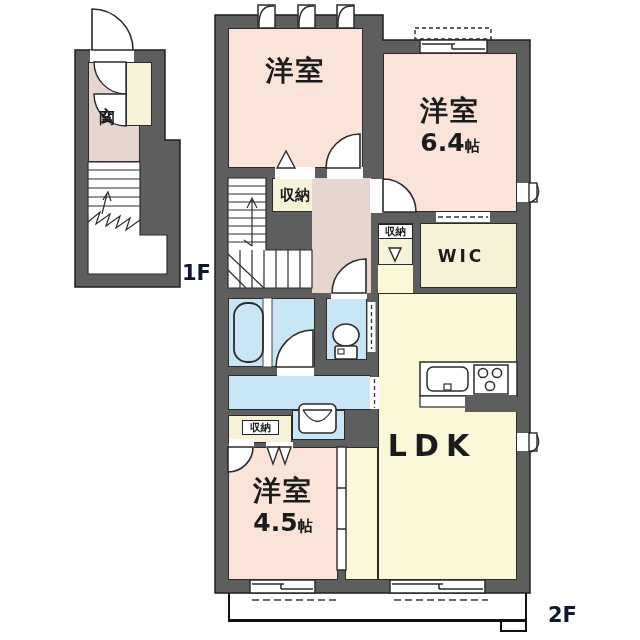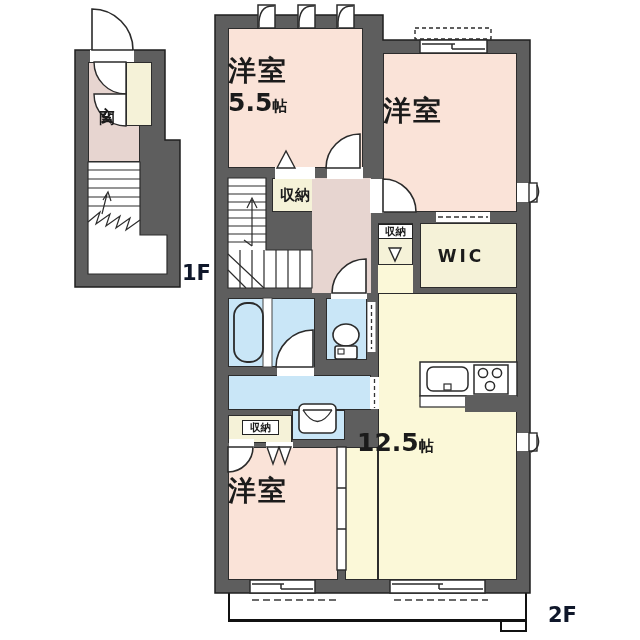--- a/index.html
+++ b/index.html
@@ -7,21 +7,21 @@
           font-family:"DejaVu Sans","Liberation Sans",sans-serif;color:#1b1b1b;}
   .wall{position:absolute;background:#5e5e5e;}
   .room{position:absolute;box-sizing:border-box;border:1px solid #2c2c2c;}
   .peach{background:#fae3d8;}
   .dusty{background:#e7d5d0;}
   .cream{background:#f5f2d8;}
   .yellow{background:#fbf8d8;}
   .wet{background:#c9e6f7;}
   .noborder{border:none;}
   svg.overlay{position:absolute;left:0;top:0;pointer-events:none;}
-  .room-label{position:absolute;text-align:left;font-weight:700;color:#1b1b1b;line-height:1.2;}
+  .room-label{position:absolute;text-align:center;font-weight:700;color:#1b1b1b;line-height:1.2;}
   .rname{font-size:28px;letter-spacing:2px;}
   .rsize{font-size:25px;}
   .unit{font-size:15px;}
   .ldk-name{font-size:30px;letter-spacing:7px;}
   .small-label{position:absolute;text-align:center;font-weight:700;color:#1b1b1b;}
   .plaque{position:absolute;box-sizing:border-box;background:#ffffff;border:1.5px solid #222;
           font-size:10.5px;font-weight:700;text-align:center;line-height:13px;color:#1b1b1b;}
   .floor-label{position:absolute;font-size:21px;font-weight:700;color:#0f172a;}
   .vertical{writing-mode:vertical-rl;letter-spacing:4px;}
   .balcony{position:absolute;box-sizing:border-box;background:#ffffff;
@@ -194,39 +194,40 @@
     <g stroke="#3a3a3a" stroke-width="1.4">
       <path d="M 252,600 H 340 M 394,600 H 488" stroke-dasharray="7 4" fill="none"></path>
     </g>
   </svg>
 
   <div class="small-label vertical" style="left:92px;top:68px;width:24px;height:60px;font-size:15px;">玄関</div>
   <div class="floor-label" style="left:182px;top:261px;">1F</div>
 
   <div class="room-label" style="left:228px;top:54px;width:135px;">
     <div class="rname">洋室</div>
-    <div class="rsize"><span>5.5</span><span class="unit">帖</span></div>
   </div>
 
   <div class="room-label" style="left:383px;top:94px;width:134px;">
     <div class="rname">洋室</div>
+    <div class="rsize"><span>6.4</span><span class="unit">帖</span></div>
   </div>
 
   <div class="small-label" style="left:272px;top:186px;width:46px;font-size:15px;">収納</div>
 
   <div class="plaque" style="left:378px;top:224px;width:35px;height:15px;">収納</div>
 
   <div class="small-label" style="left:420px;top:246px;width:82px;font-size:17px;letter-spacing:3px;">WIC</div>
 
   <div class="room-label" style="left:357px;top:428px;width:150px;">
-    <div class="rsize"><span>12.5</span><span class="unit">帖</span></div>
+    <div class="ldk-name">LDK</div>
   </div>
 
   <div class="plaque" style="left:242px;top:420px;width:37px;height:15px;">収納</div>
 
   <div class="room-label" style="left:228px;top:474px;width:110px;">
     <div class="rname">洋室</div>
+    <div class="rsize"><span>4.5</span><span class="unit">帖</span></div>
   </div>
 
 
   <div class="floor-label" style="left:548px;top:603px;">2F</div>
 
 </div>
 
 </body></html>

